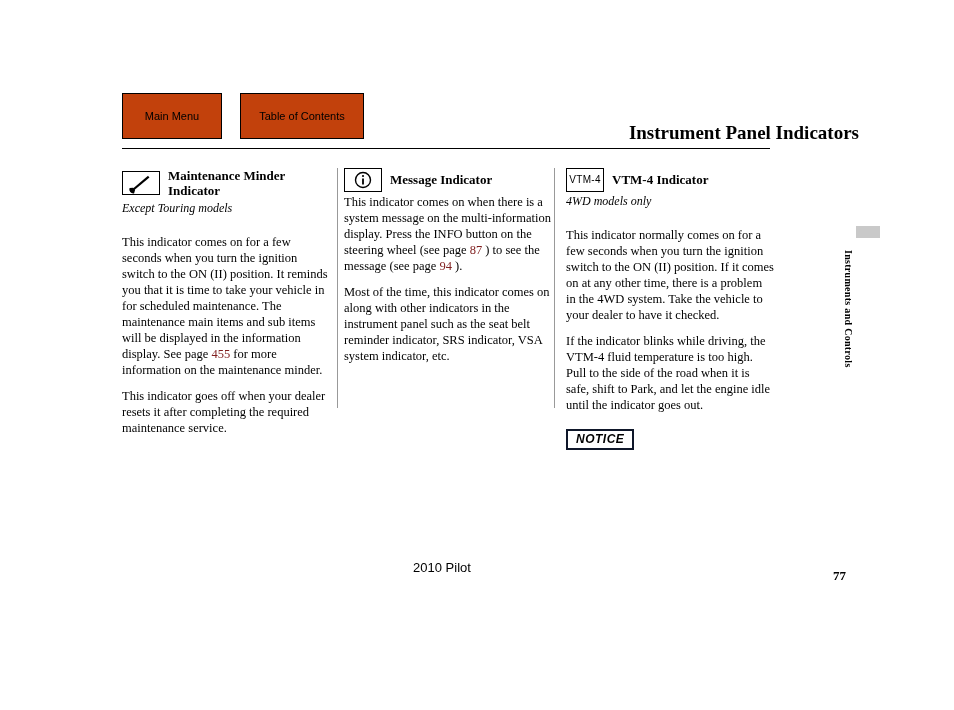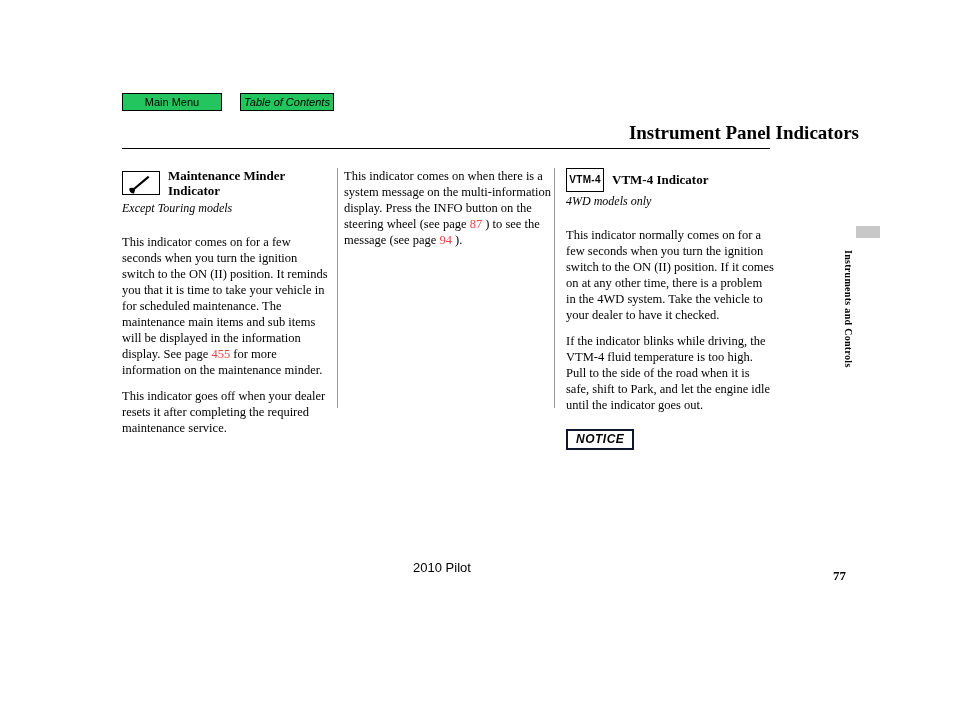--- a/index.html
+++ b/index.html
@@ -13,29 +13,29 @@
     }
     .nav-buttons {
       position: absolute;
       top: 93px;
       left: 122px;
       display: flex;
       gap: 18px;
     }
     .nav-btn {
       border: 1px solid #000;
-      background: #22c55e;
+      background: #c2410c;
       font-family: Arial, sans-serif;
       font-size: 11px;
-      padding: 2px 0;
+      padding: 16px 0;
       text-align: center;
       cursor: pointer;
     }
     .nav-btn.main { width: 100px; }
-    .nav-btn.toc { width: 94px; font-style: italic; }
+    .nav-btn.toc { width: 124px; }
     .page-title {
       position: absolute;
       top: 122px;
       right: 95px;
       font-size: 19px;
       font-weight: bold;
     }
     .hr {
       position: absolute;
       top: 148px;
@@ -93,21 +93,20 @@
       display: inline-block;
       border: 1px solid #000;
       width: 38px;
       height: 24px;
       vertical-align: top;
       text-align: center;
       font-size: 11px;
       line-height: 22px;
       font-family: Arial, sans-serif;
       position: relative;
-      font-weight: bold;
     }
     .icon-box svg { display: block; margin: auto; }
     .heading-row {
       display: flex;
       align-items: center;
       gap: 8px;
       margin-bottom: 2px;
     }
     .heading {
       font-weight: bold;
@@ -119,21 +118,21 @@
     .subhead {
       font-style: italic;
       font-size: 12px;
       margin-bottom: 18px;
     }
     .body-text {
       font-size: 12.5px;
       line-height: 1.28;
     }
     .body-text p { margin-bottom: 10px; }
-    .link { color: #ef4444; }
+    .link { color: #7f1d1d; }
     .notice-box {
       border: 2px solid #0f172a;
       display: inline-block;
       padding: 1px 8px;
       font-family: Arial, sans-serif;
       font-weight: 900;
       font-size: 12px;
       font-style: italic;
       letter-spacing: 0.5px;
       margin-top: 6px;
@@ -193,28 +192,39 @@
       <p>
         <span>This indicator comes on for a few seconds when you turn the ignition switch to the ON (II) position. It reminds you that it is time to take your vehicle in for scheduled maintenance. The maintenance main items and sub items will be displayed in the information display. See page </span>
         <span class="link">455</span>
         <span> for more information on the maintenance minder.</span>
       </p>
       <p>This indicator goes off when your dealer resets it after completing the required maintenance service.</p>
     </div>
   </div>
 
   <div class="col">
+    <div class="heading-row">
+      <div class="icon-box">
+        <svg width="36" height="22" viewBox="0 0 36 22">
+          <circle cx="18" cy="11" r="7.5" fill="none" stroke="#000" stroke-width="1.4"></circle>
+          <circle cx="18" cy="7" r="1.1" fill="#000"></circle>
+          <rect x="17.1" y="9.5" width="1.8" height="6" fill="#000"></rect>
+        </svg>
+      </div>
+      <div class="heading">Message Indicator</div>
+    </div>
     <div class="body-text">
       <p>
         <span>This indicator comes on when there is a system message on the multi-information display. Press the INFO button on the steering wheel (see page </span>
         <span class="link">87</span>
         <span> ) to see the message (see page </span>
         <span class="link">94</span>
         <span> ).</span>
       </p>
+      <p>Most of the time, this indicator comes on along with other indicators in the instrument panel such as the seat belt reminder indicator, SRS indicator, VSA system indicator, etc.</p>
     </div>
   </div>
 
   <div class="col">
     <div class="heading-row">
       <div class="icon-box" style="font-size:10px; letter-spacing:0.3px;">VTM-4</div>
       <div class="heading">VTM-4 Indicator</div>
     </div>
     <div class="subhead">4WD models only</div>
     <div class="body-text">

